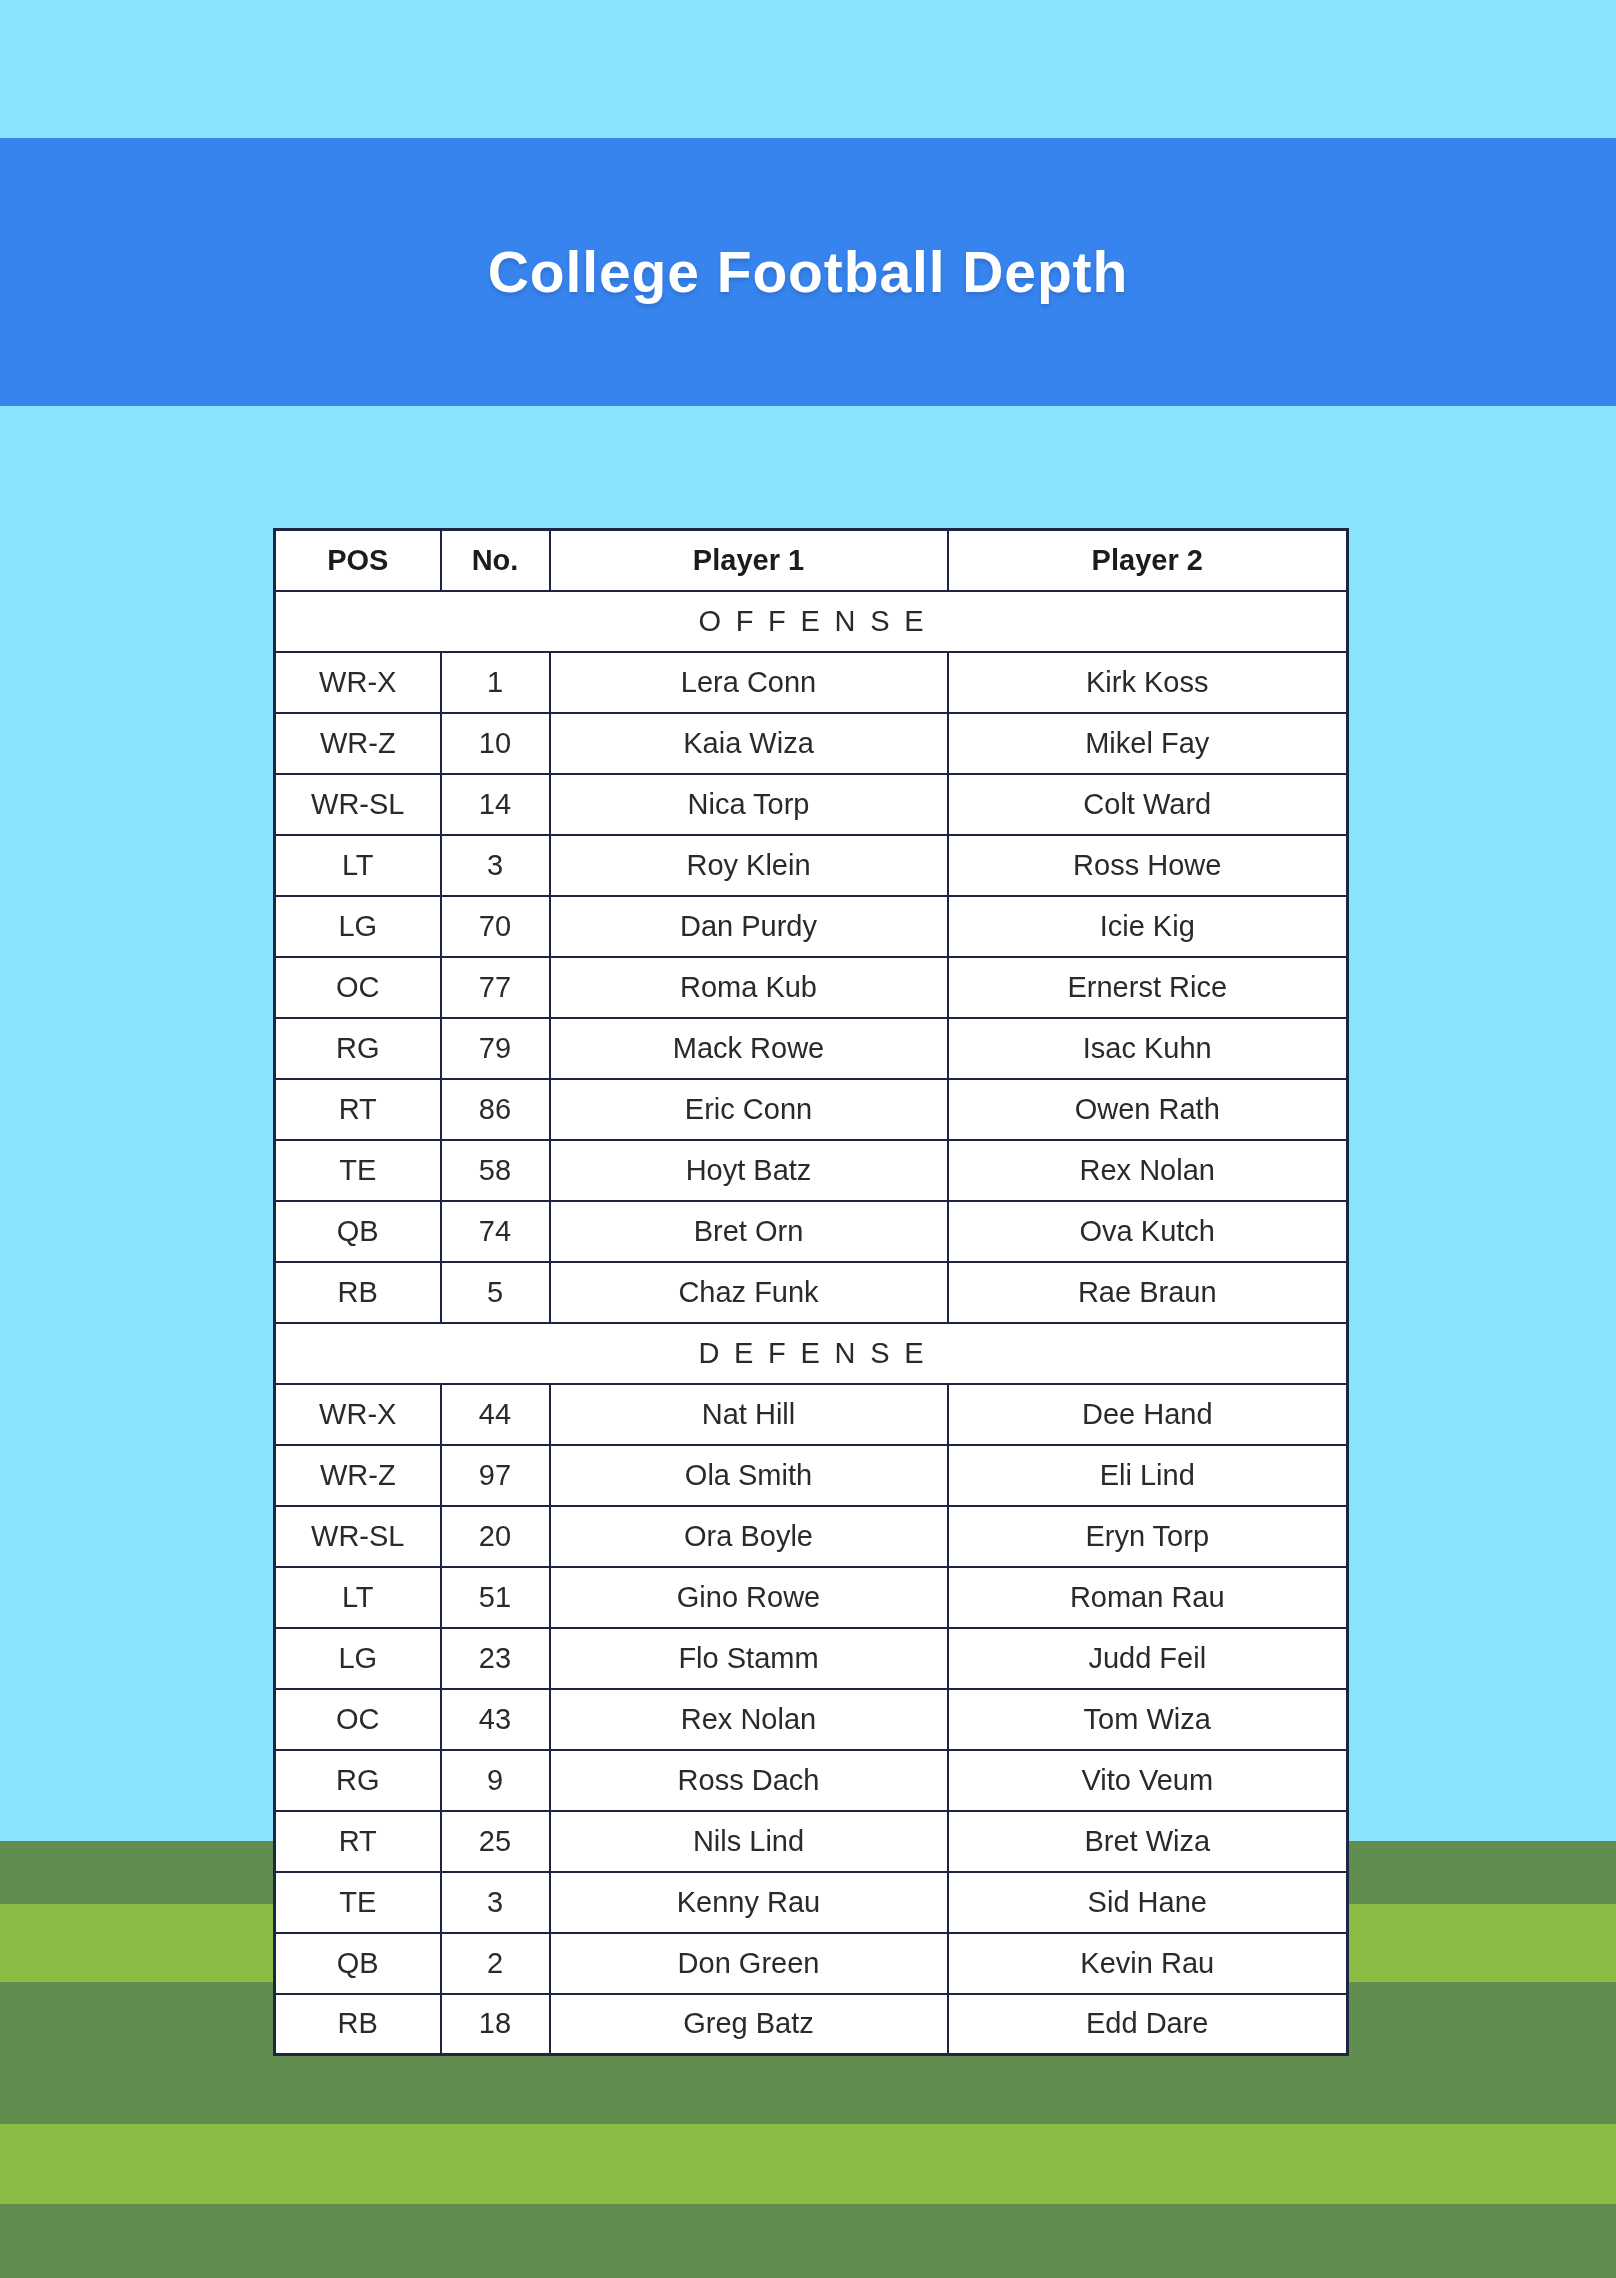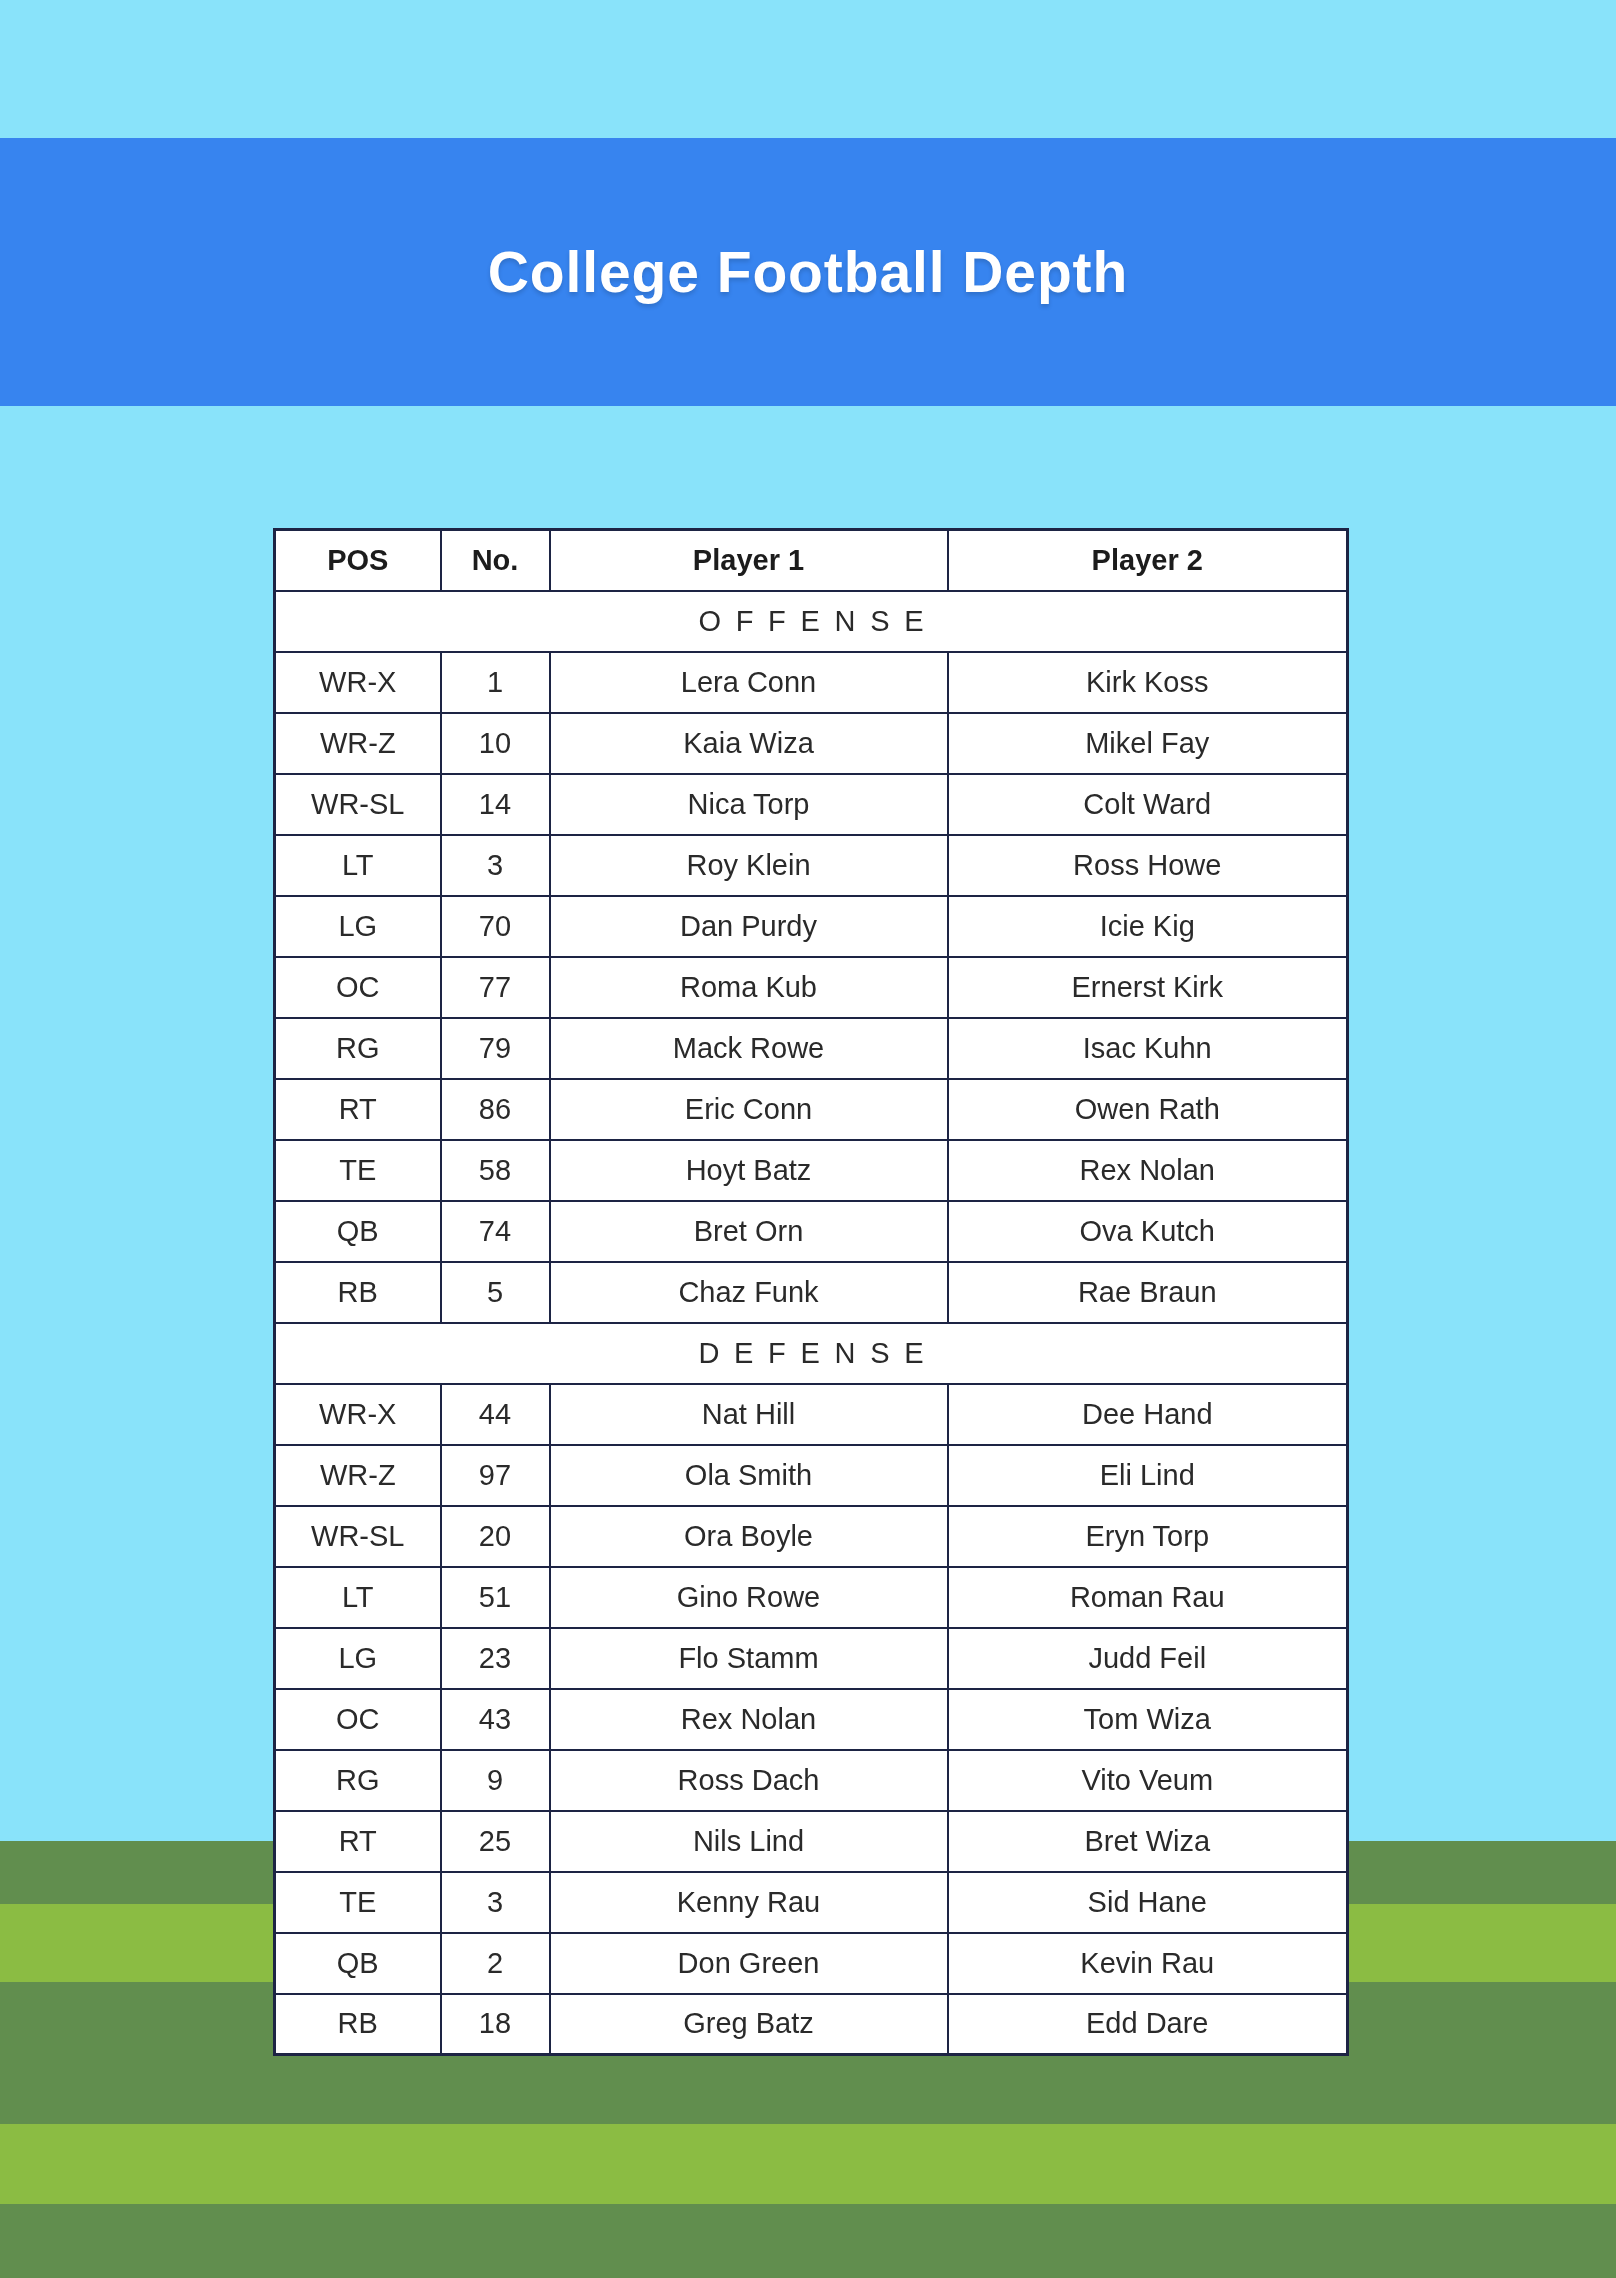--- a/index.html
+++ b/index.html
@@ -128,21 +128,21 @@
     <td>LG</td>
     <td>70</td>
     <td>Dan Purdy</td>
     <td>Icie Kig</td>
   </tr>
 
   <tr>
     <td>OC</td>
     <td>77</td>
     <td>Roma Kub</td>
-    <td>Ernerst Kirk</td>
+    <td>Ernerst Rice</td>
   </tr>
 
   <tr>
     <td>RG</td>
     <td>79</td>
     <td>Mack Rowe</td>
     <td>Isac Kuhn</td>
   </tr>
 
   <tr>

